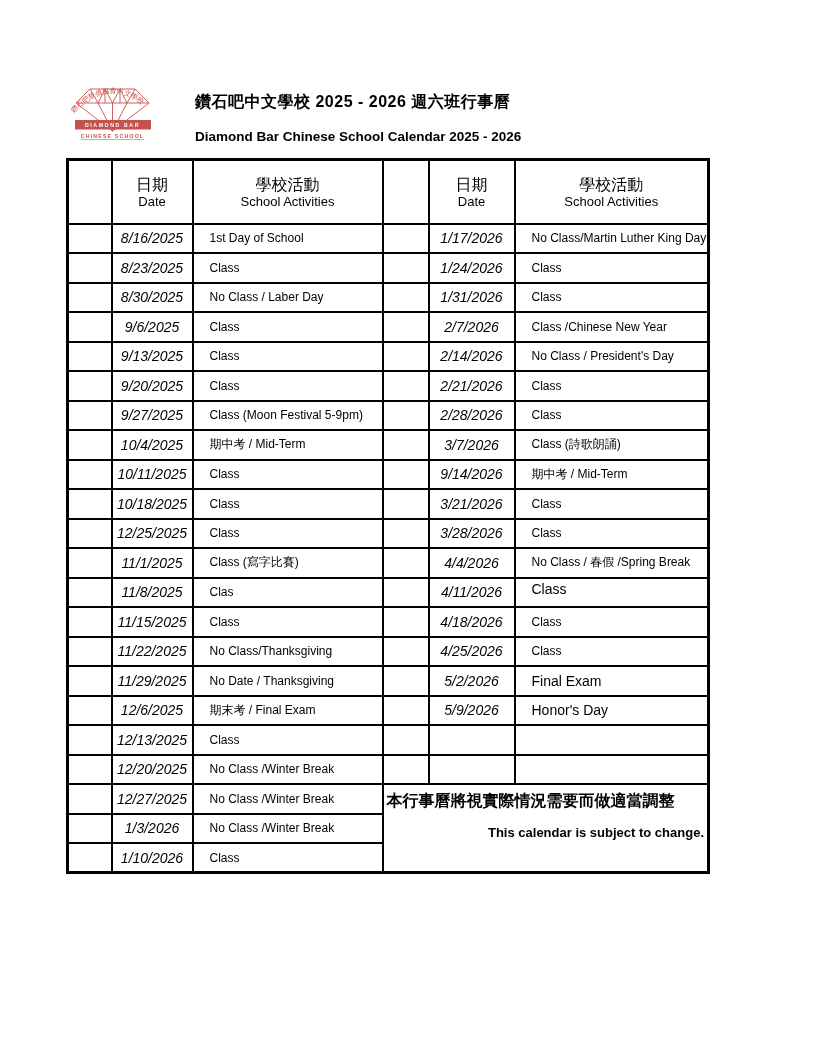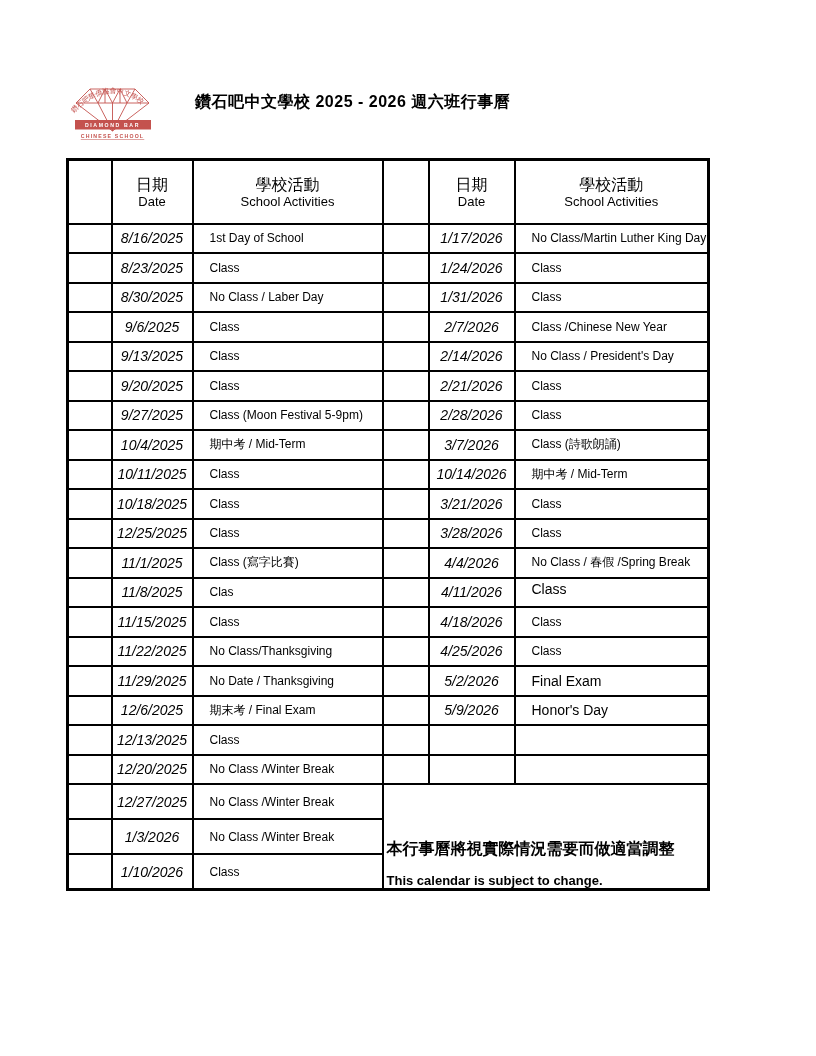--- a/index.html
+++ b/index.html
@@ -55,22 +55,22 @@
   th.head-cell .zh { font-size: 16px; line-height: 1.2; text-align: center; }
   th.head-cell .en { font-size: 13px; margin-top: 0; text-align: center; }
 
   td.marker-cell { background: #fff; }
   td.date-cell   { font-size: 14px; text-align: center; vertical-align: middle; font-style: italic; }
   td.act-cell    { font-size: 12px; text-align: left; vertical-align: middle; padding-left: 16px; }
   td.act-cell.large { font-size: 14px; }
   td.act-cell.top   { vertical-align: top; padding-top: 2px; }
 
   td.note-cell { vertical-align: top; padding: 6px 3px 0 3px; }
-  .note-zh { font-size: 16px; font-weight: bold; text-align: left; white-space: nowrap; margin-top: 48px; }
-  .note-en { font-size: 13px; font-weight: bold; text-align: left; margin-top: 13px; }
+  .note-zh { font-size: 16px; font-weight: bold; text-align: left; white-space: nowrap; }
+  .note-en { font-size: 13px; font-weight: bold; text-align: right; margin-top: 13px; }
 </style>
 </head>
 <body>
 
 <div class="page">
 
   <div class="logo">
     <svg viewBox="0 0 97 69">
       <defs>
         <path id="arc" d="M 7 42 Q 48.5 -4 90 42" fill="none"></path>
@@ -89,20 +89,21 @@
         <path class="line" d="M 48.5 29 L 48.5 57"></path>
       </g>
 
       <rect class="banner-rect" x="11" y="46" width="76" height="9.5"></rect>
       <text class="banner-text" x="48.5" y="53" text-anchor="middle">DIAMOND BAR</text>
       <text class="school-text" x="48.5" y="64" text-anchor="middle">CHINESE SCHOOL</text>
     </svg>
   </div>
 
   <div class="title-zh">鑽石吧中文學校 2025 - 2026 週六班行事曆</div>
+  <div class="title-en">Diamond Bar Chinese School Calendar 2025 - 2026</div>
 
   <table class="calendar">
     <colgroup>
       <col style="width:44px">
         <col style="width:81px">
         <col style="width:190px">
       <col style="width:46px">
         <col style="width:86px">
         <col style="width:194px">
     </colgroup>
@@ -191,21 +192,21 @@
           <td class="act-cell">期中考 / Mid-Term</td>
           <td class="marker-cell"></td>
           <td class="date-cell">3/7/2026</td>
           <td class="act-cell">Class  (詩歌朗誦)</td>
         </tr>
         <tr>
           <td class="marker-cell"></td>
           <td class="date-cell">10/11/2025</td>
           <td class="act-cell">Class</td>
           <td class="marker-cell"></td>
-          <td class="date-cell">10/14/2026</td>
+          <td class="date-cell">9/14/2026</td>
           <td class="act-cell">期中考 / Mid-Term</td>
         </tr>
         <tr>
           <td class="marker-cell"></td>
           <td class="date-cell">10/18/2025</td>
           <td class="act-cell">Class</td>
           <td class="marker-cell"></td>
           <td class="date-cell">3/21/2026</td>
           <td class="act-cell">Class</td>
         </tr>

